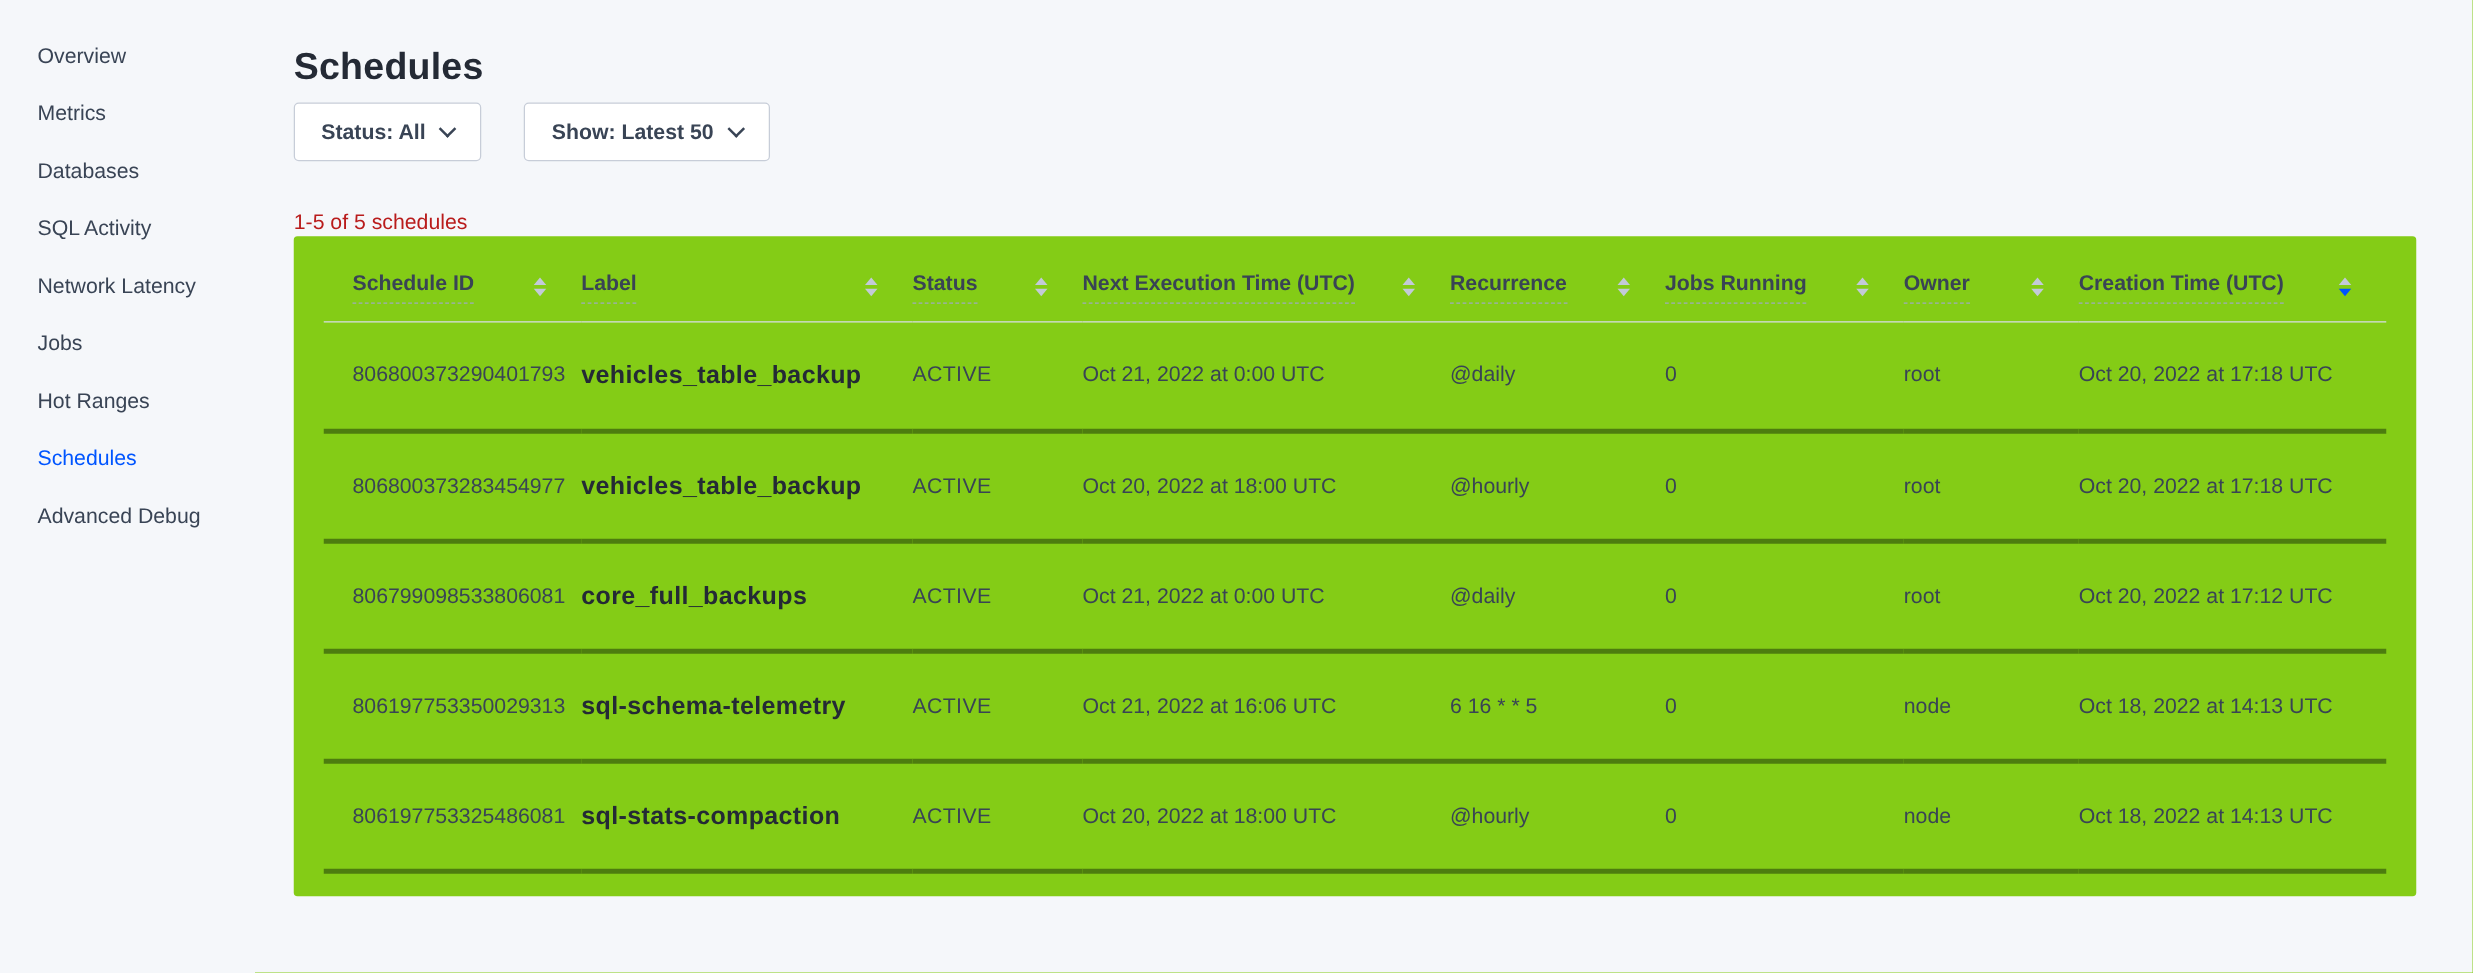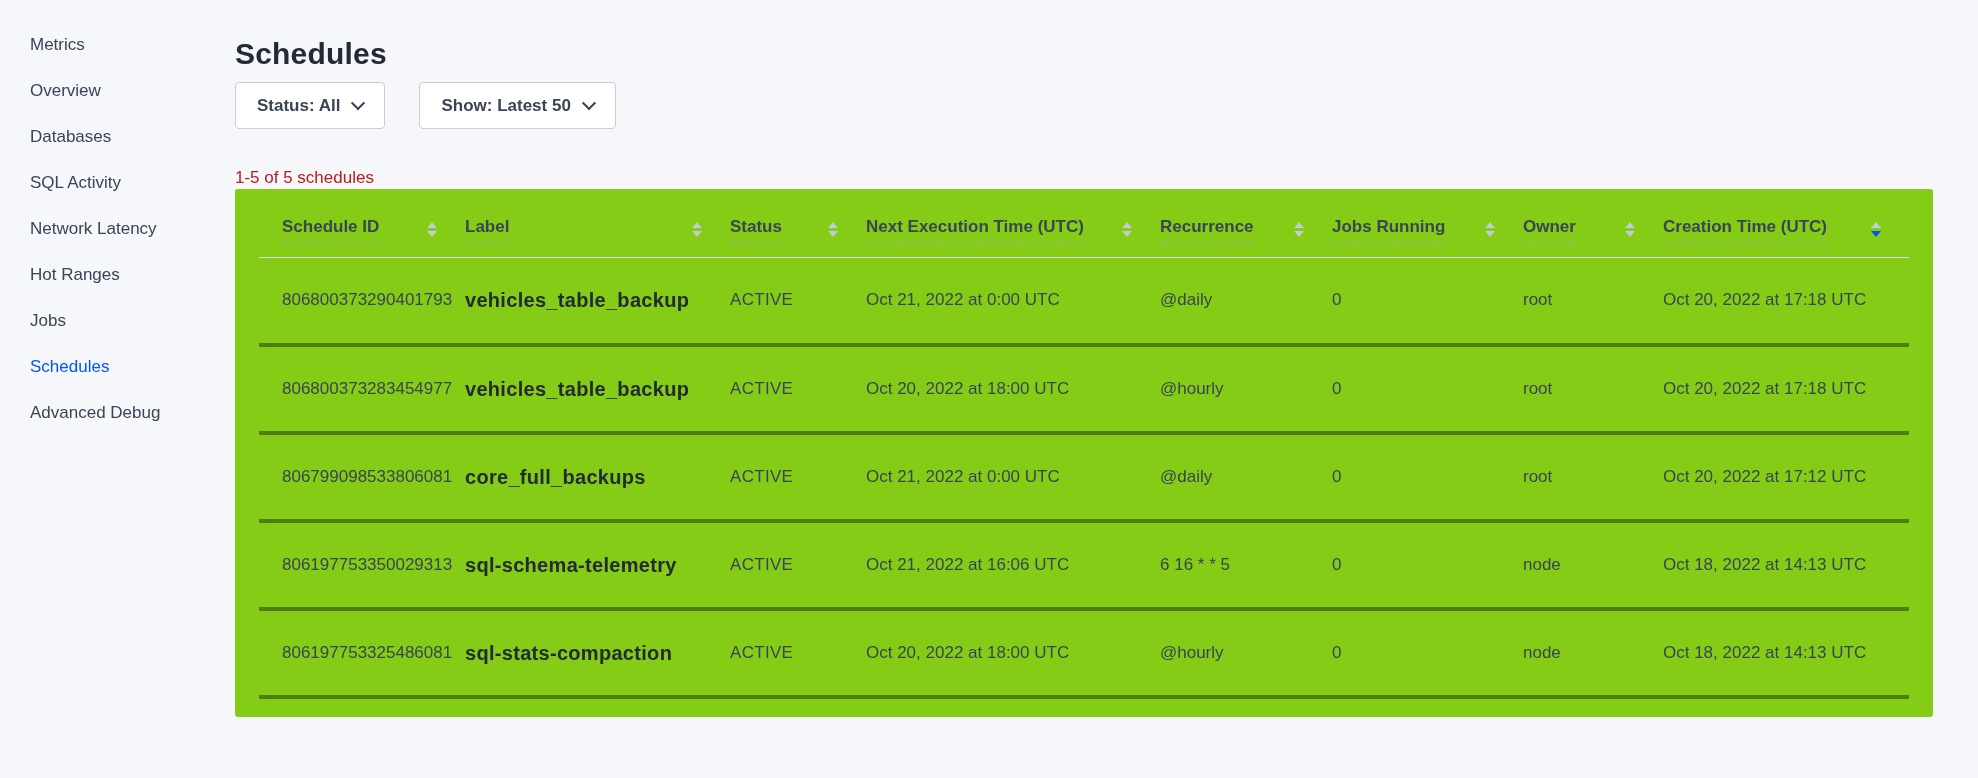--- a/index.html
+++ b/index.html
@@ -120,27 +120,27 @@
     font-size:20px;
     color:#242a35;
     letter-spacing:0.3px;
   }
   .status-cell { letter-spacing:0.3px; }
 </style>
 </head>
 <body>
 
 <nav class="sidebar">
+  <div class="sidebar-item">Overview</div>
   <div class="sidebar-item">Metrics</div>
-  <div class="sidebar-item">Overview</div>
   <div class="sidebar-item">Databases</div>
   <div class="sidebar-item">SQL Activity</div>
   <div class="sidebar-item">Network Latency</div>
+  <div class="sidebar-item">Jobs</div>
   <div class="sidebar-item">Hot Ranges</div>
-  <div class="sidebar-item">Jobs</div>
   <div class="sidebar-item active">Schedules</div>
   <div class="sidebar-item">Advanced Debug</div>
 </nav>
 
 <main class="main">
   <h1 class="page-title">Schedules</h1>
 
   <div class="filters">
     <button class="filter-btn">
       <span>Status: All</span>

